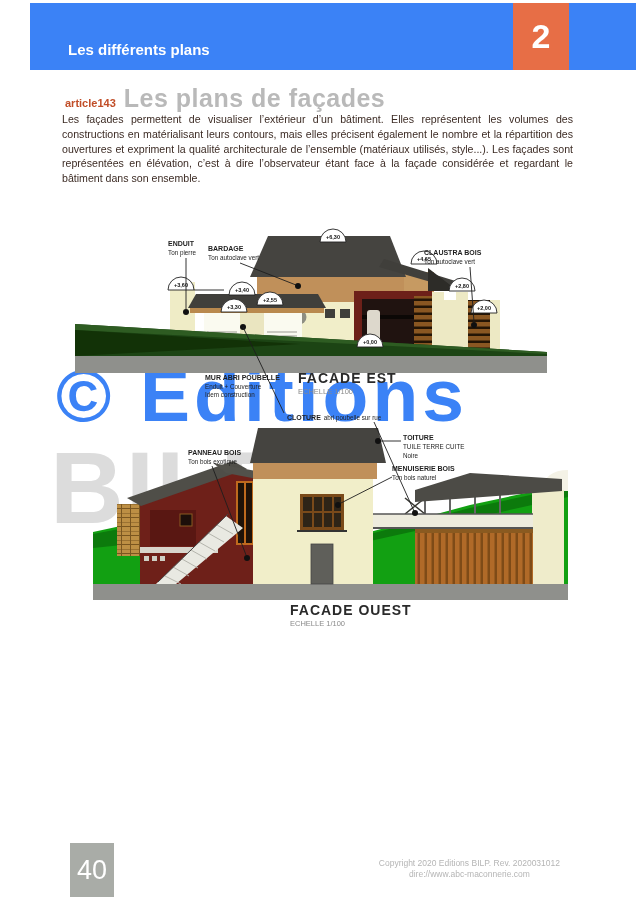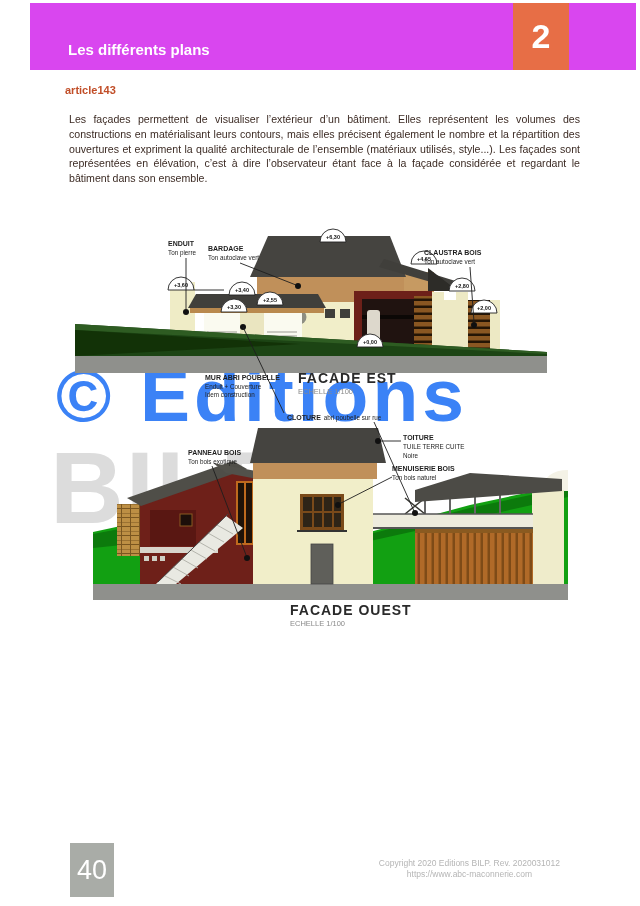--- a/index.html
+++ b/index.html
@@ -1,25 +1,25 @@
 <!DOCTYPE html>
 <html><head>
 <meta charset="utf-8">
 <style>
   html,body{margin:0;padding:0;}
   body{width:640px;height:906px;position:relative;background:#ffffff;overflow:hidden;
        font-family:"Liberation Sans",sans-serif;}
-  .header-bar{position:absolute;left:30px;top:3px;width:606px;height:67px;background:#d946ef;z-index:3;}
+  .header-bar{position:absolute;left:30px;top:3px;width:606px;height:67px;background:#3b82f6;z-index:3;}
   .chapter-title{position:absolute;left:38px;bottom:12px;color:#ffffff;font-weight:bold;font-size:15px;}
   .chapter-num{position:absolute;left:513px;top:3px;width:56px;height:67px;background:#e76e46;
                color:#ffffff;font-size:34px;font-weight:bold;display:flex;align-items:center;justify-content:center;z-index:4;}
   .article-head{position:absolute;left:65px;top:84px;display:flex;align-items:baseline;gap:8px;z-index:3;}
   .article-id{color:#c14e28;font-weight:bold;font-size:11px;}
   .article-title{color:#b9b9b9;font-weight:bold;font-size:25px;letter-spacing:0.5px;}
-  .body-text{position:absolute;left:69px;top:112px;width:511px;font-size:10.6px;line-height:14.8px;
+  .body-text{position:absolute;left:62px;top:112px;width:511px;font-size:10.6px;line-height:14.8px;
              color:#3c2b24;text-align:justify;z-index:3;}
   .watermark1{position:absolute;left:56px;top:352px;font-size:75px;font-weight:bold;color:#3b82f6;
               letter-spacing:4px;white-space:nowrap;z-index:1;}
   .watermark2{position:absolute;left:50px;top:430px;font-size:102px;font-weight:bold;color:#dcdcdc;
               letter-spacing:2px;white-space:nowrap;z-index:1;}
   svg.drawing{position:absolute;left:0;top:195px;width:640px;height:445px;z-index:2;}
   svg text{font-family:"Liberation Sans",sans-serif;}
   .lbl-b{font-size:7px;font-weight:bold;fill:#1e1e1e;}
   .lbl{font-size:6.3px;fill:#1e1e1e;}
   .mk{font-size:5.5px;font-weight:bold;fill:#111;text-anchor:middle;}
@@ -35,20 +35,21 @@
 </head>
 <body>
 
 <div class="header-bar">
   <span class="chapter-title">Les différents plans</span>
 </div>
 <div class="chapter-num">2</div>
 
 <div class="article-head">
   <span class="article-id">article143</span>
+  <span class="article-title">Les plans de façades</span>
 </div>
 
 <div class="body-text">Les façades permettent de visualiser l’extérieur d’un bâtiment. Elles représentent les volumes des constructions en matérialisant leurs contours, mais elles précisent également le nombre et la répartition des ouvertures et expriment la qualité architecturale de l’ensemble (matériaux utilisés, style...). Les façades sont représentées en élévation, c’est à dire l’observateur étant face à la façade considérée et regardant le bâtiment dans son ensemble.</div>
 
 <div class="watermark1">© Editions</div>
 <div class="watermark2">BILP</div>
 
 <svg class="drawing" viewBox="0 195 640 445">
   <defs>
     <pattern id="slatsH" width="8" height="7" patternUnits="userSpaceOnUse">
@@ -244,14 +245,14 @@
       <tspan class="lbl-b">CLOTURE</tspan><tspan dx="3" class="lbl">abri poubelle sur rue</tspan>
     </text>
     <line x1="374" y1="422" x2="414" y2="511" class="ldr"></line>
     <circle cx="415" cy="513" r="3" class="dot"></circle>
   </g>
 </svg>
 
 <div class="page-num">40</div>
 <div class="copyright">
   <div>Copyright 2020 Editions BILP. Rev. 2020031012</div>
-  <div>https://www.abc-maconnerie.com</div>
+  <div>dire://www.abc-maconnerie.com</div>
 </div>
 
 </body></html>

